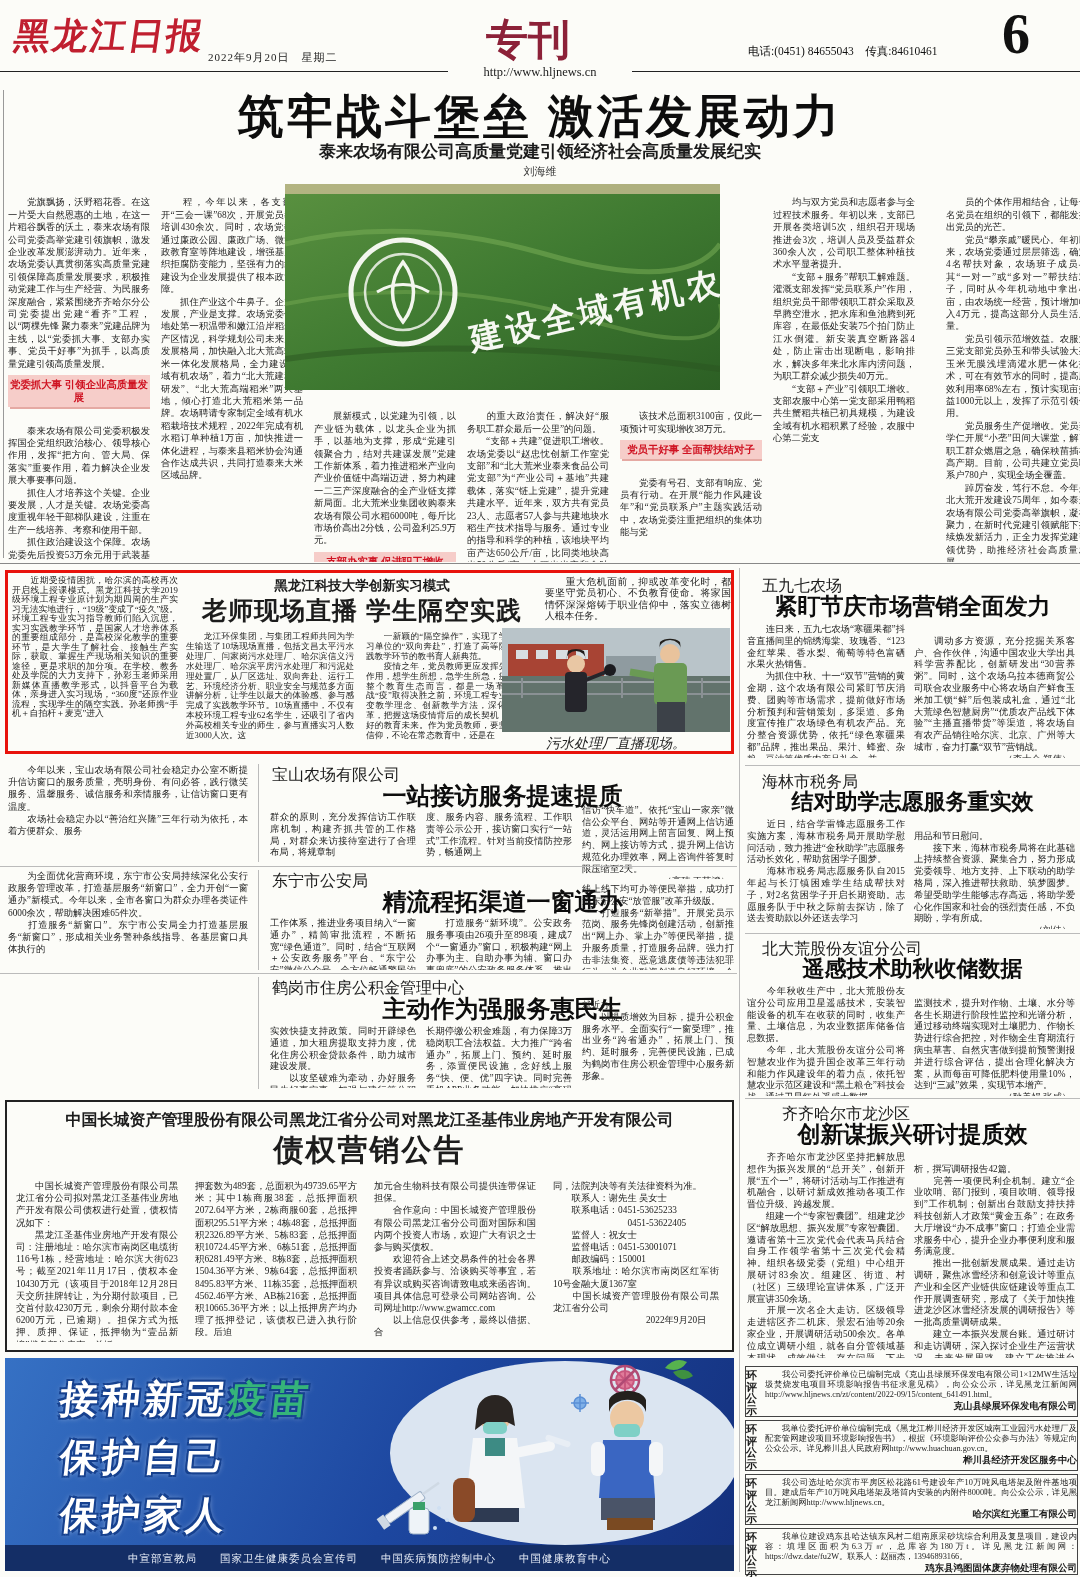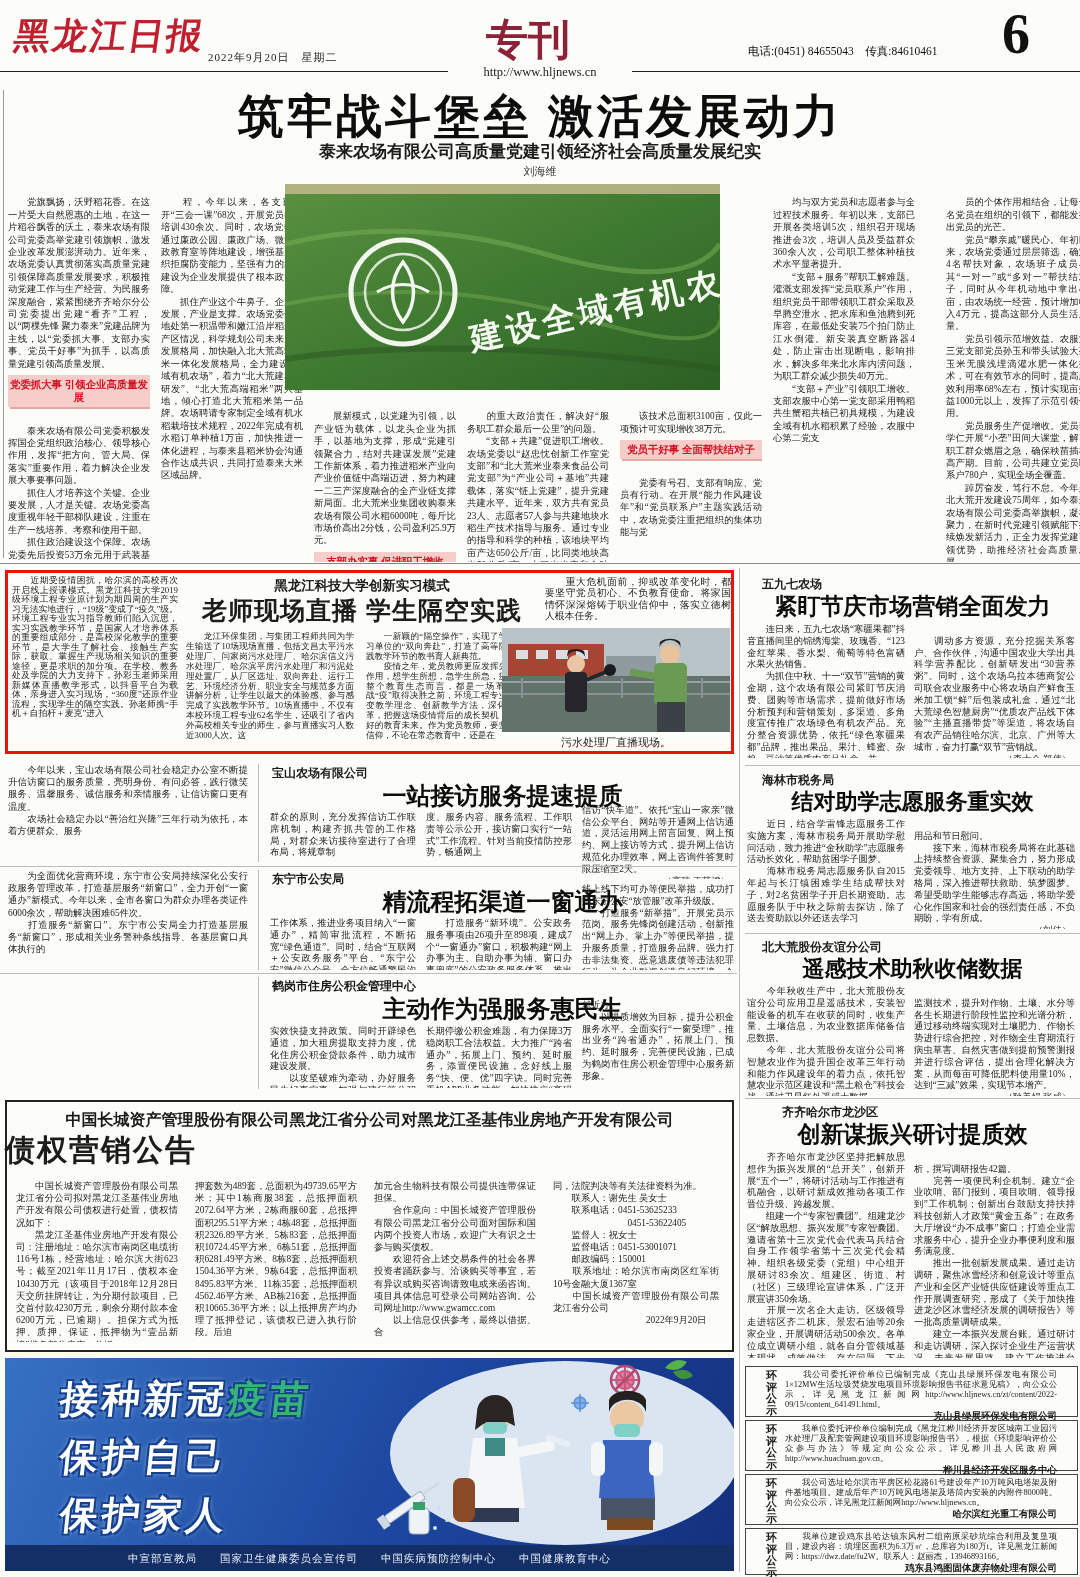--- a/index.html
+++ b/index.html
@@ -27,38 +27,38 @@
   .hrl{position:absolute;border-top:1px solid #bbb;}
   .vr{position:absolute;border-left:1px solid #bbb;}
   
   .livebox{left:5px;top:570px;width:729px;height:184px;border:3px solid #e8130c;box-sizing:border-box;background:#fcfcf8;}
   .liveleft{left:12px;top:576px;width:166px;height:170px;font-size:8.8px;line-height:9.5px;text-align:justify;white-space:pre-line;overflow:hidden;}
   .livekicker{left:186px;top:577px;width:352px;text-align:center;font-size:13.5px;font-weight:700;font-family:"Liberation Sans",sans-serif;}
   .livehead{left:180px;top:594px;width:364px;text-align:center;font-size:25px;font-weight:900;font-family:"Liberation Sans",sans-serif;letter-spacing:1px;}
   .livecol{position:absolute;top:632px;width:168px;height:116px;font-size:8.6px;line-height:9.9px;text-align:justify;white-space:pre-line;overflow:hidden;}
   .liveright{left:545px;top:576px;width:186px;font-size:9.8px;line-height:11.4px;text-align:justify;white-space:pre-line;}
   .livephoto{left:502px;top:628px;width:228px;height:104px;overflow:hidden;}
-  .livecap{left:502px;top:735px;width:228px;text-align:center;font-size:11px;color:#222;}
-  
-  .kicker{position:absolute;font-size:12px;font-weight:700;font-family:"Liberation Sans",sans-serif;}
+  .livecap{left:502px;top:735px;width:228px;text-align:center;font-size:14px;color:#222;font-style:italic;}
+  
+  .kicker{position:absolute;font-size:16px;font-weight:400;font-family:"Liberation Sans",sans-serif;}
   .shead{position:absolute;text-align:center;font-weight:900;font-family:"Liberation Sans",sans-serif;color:#0d0d0d;}
   .tcol{position:absolute;font-size:9.3px;line-height:11.8px;text-align:justify;white-space:pre-line;overflow:hidden;color:#1b1b1b;}
   .byline{display:block;text-align:right;padding-right:4px;}
   
   .debtbox{left:5px;top:1100px;width:729px;height:252px;border:2px solid #222;box-sizing:border-box;}
   .debttop{left:5px;top:1110px;width:729px;text-align:center;font-size:16px;font-weight:700;font-family:"Liberation Sans",sans-serif;}
-  .debtmain{left:5px;top:1130px;width:729px;text-align:left;font-size:30px;font-weight:900;font-family:"Liberation Sans",sans-serif;letter-spacing:2px;}
+  .debtmain{left:5px;top:1130px;width:729px;text-align:center;font-size:30px;font-weight:900;font-family:"Liberation Sans",sans-serif;letter-spacing:2px;}
   .debtcol{position:absolute;top:1180px;width:162px;height:162px;font-size:9.3px;line-height:12.2px;text-align:justify;white-space:pre-line;overflow:hidden;}
   
   .ad{left:5px;top:1358px;width:729px;height:213px;background:linear-gradient(115deg,#3671c4 0%,#1d47a0 55%,#14307c 100%);overflow:hidden;}
   .adline{position:absolute;font-size:38px;font-weight:900;font-family:"Liberation Sans",sans-serif;color:#fff;letter-spacing:4px;transform:skewX(-6deg);text-shadow:2px 2px 0 #16418f,-2px -2px 0 #16418f,2px -2px 0 #16418f,-2px 2px 0 #16418f,0 0 6px rgba(255,255,255,.7);}
   .adgreen{color:#35b47a;}
   .adfooter{position:absolute;left:0;bottom:0;width:729px;height:26px;background:#142e66;color:#e8eef8;font-size:10.5px;text-align:center;line-height:26px;letter-spacing:1px;font-family:"Liberation Sans",sans-serif;}
   
-  .eiabox{position:absolute;left:745px;width:333px;border:1px solid #444;box-sizing:border-box;padding:3px 20px;background:#fcfcf8;}
+  .eiabox{position:absolute;left:745px;width:333px;border:1px solid #444;box-sizing:border-box;padding:3px 0;background:#fcfcf8;}
   .eialabel{float:left;width:14px;font-size:11px;font-weight:700;line-height:11.5px;margin-right:5px;font-family:"Liberation Sans",sans-serif;}
   .eiabody{font-size:8.3px;line-height:10px;text-align:justify;}
   .eiacompany{font-size:9.5px;font-weight:700;text-align:right;font-family:"Liberation Sans",sans-serif;}
 </style>
 </head>
 <body>
 
 <div id="page">
 
   <div class="abs masthead">黑龙江日报</div>

